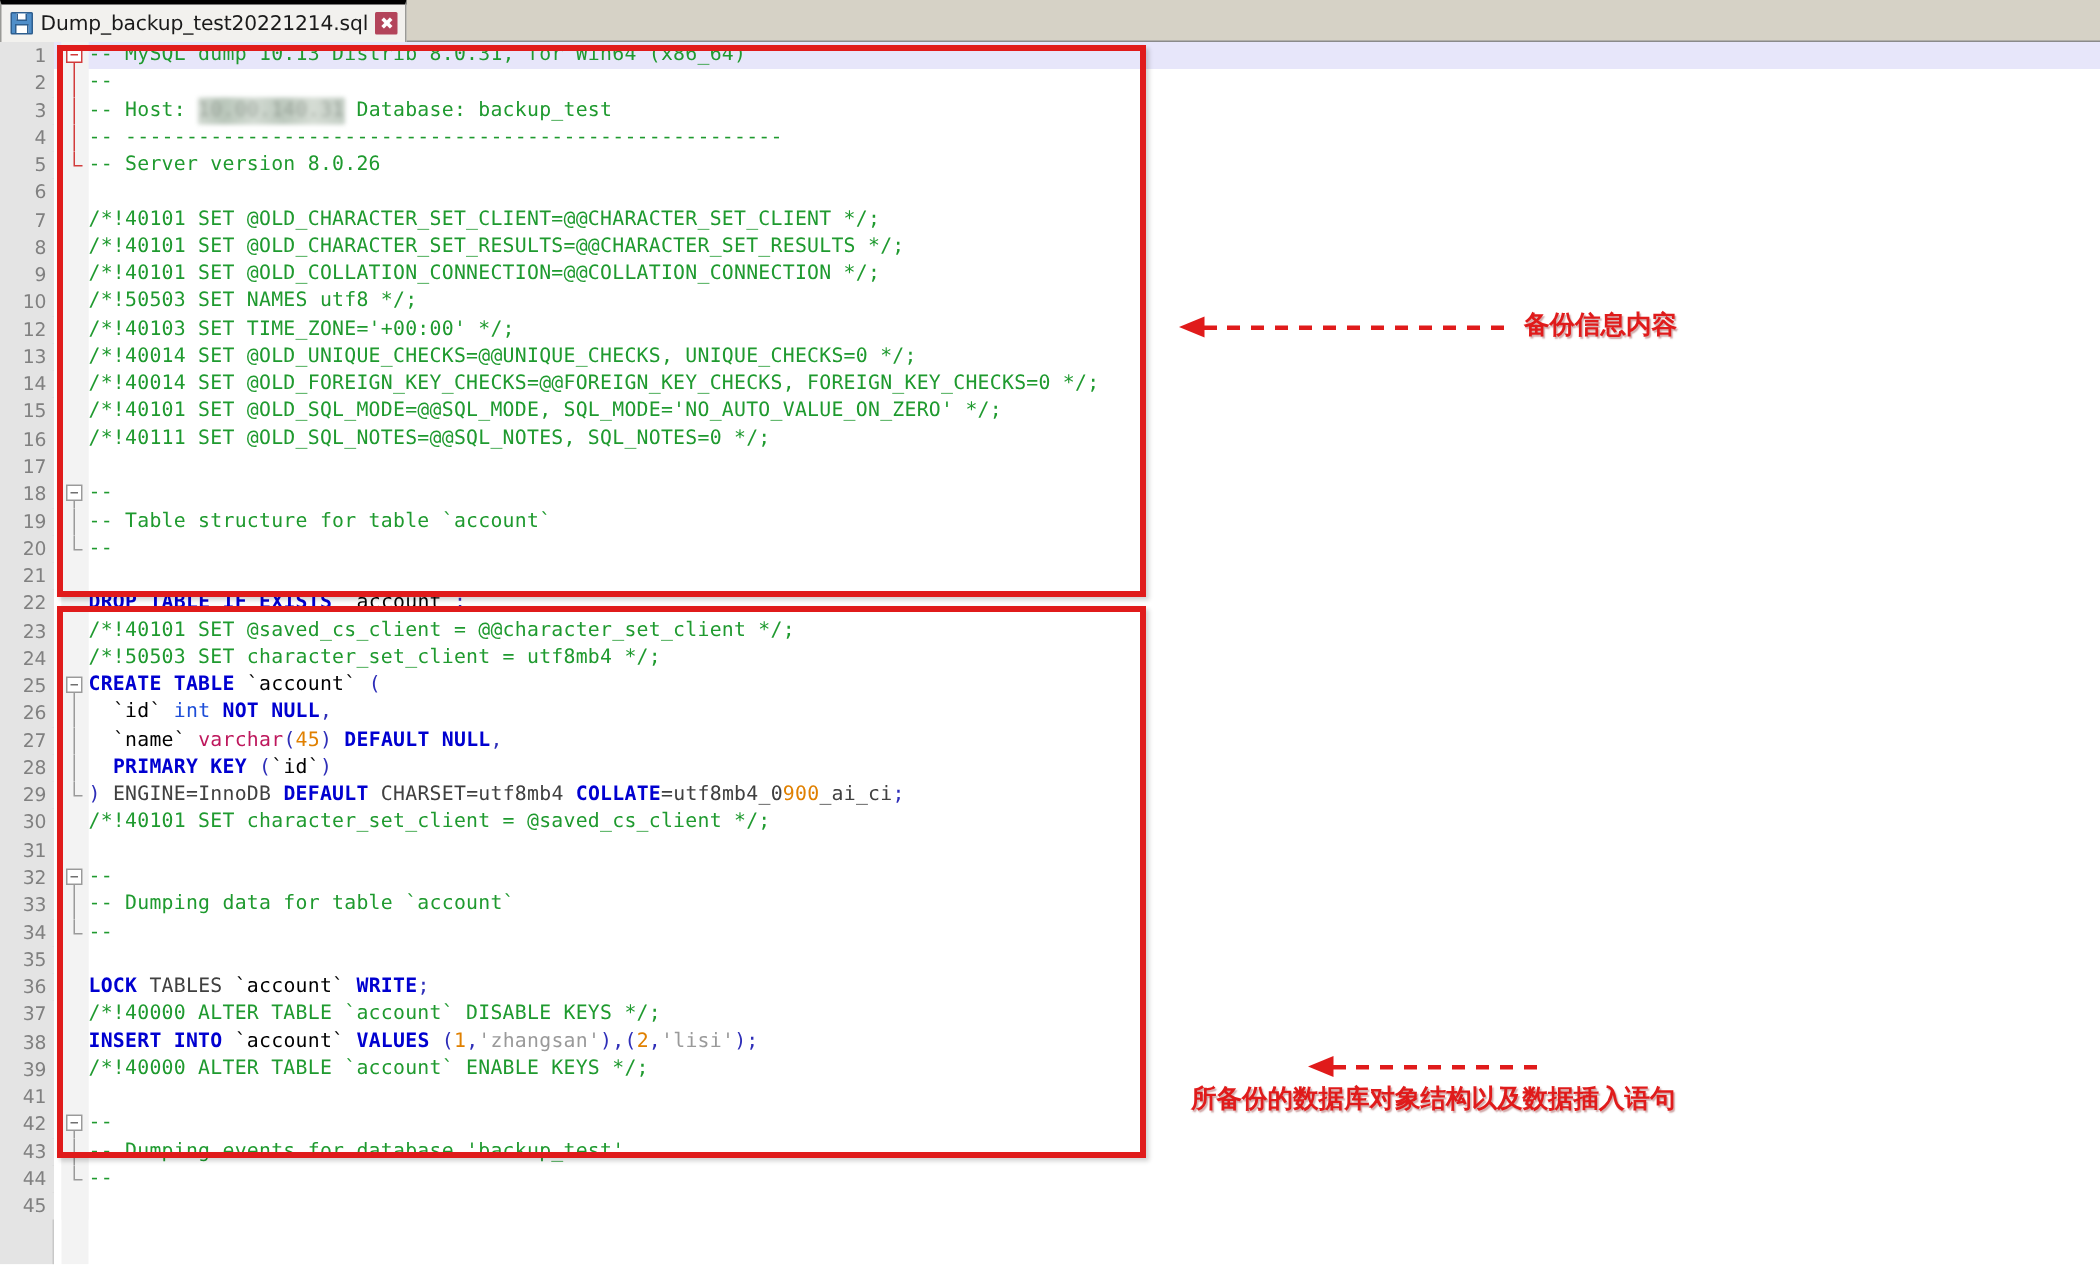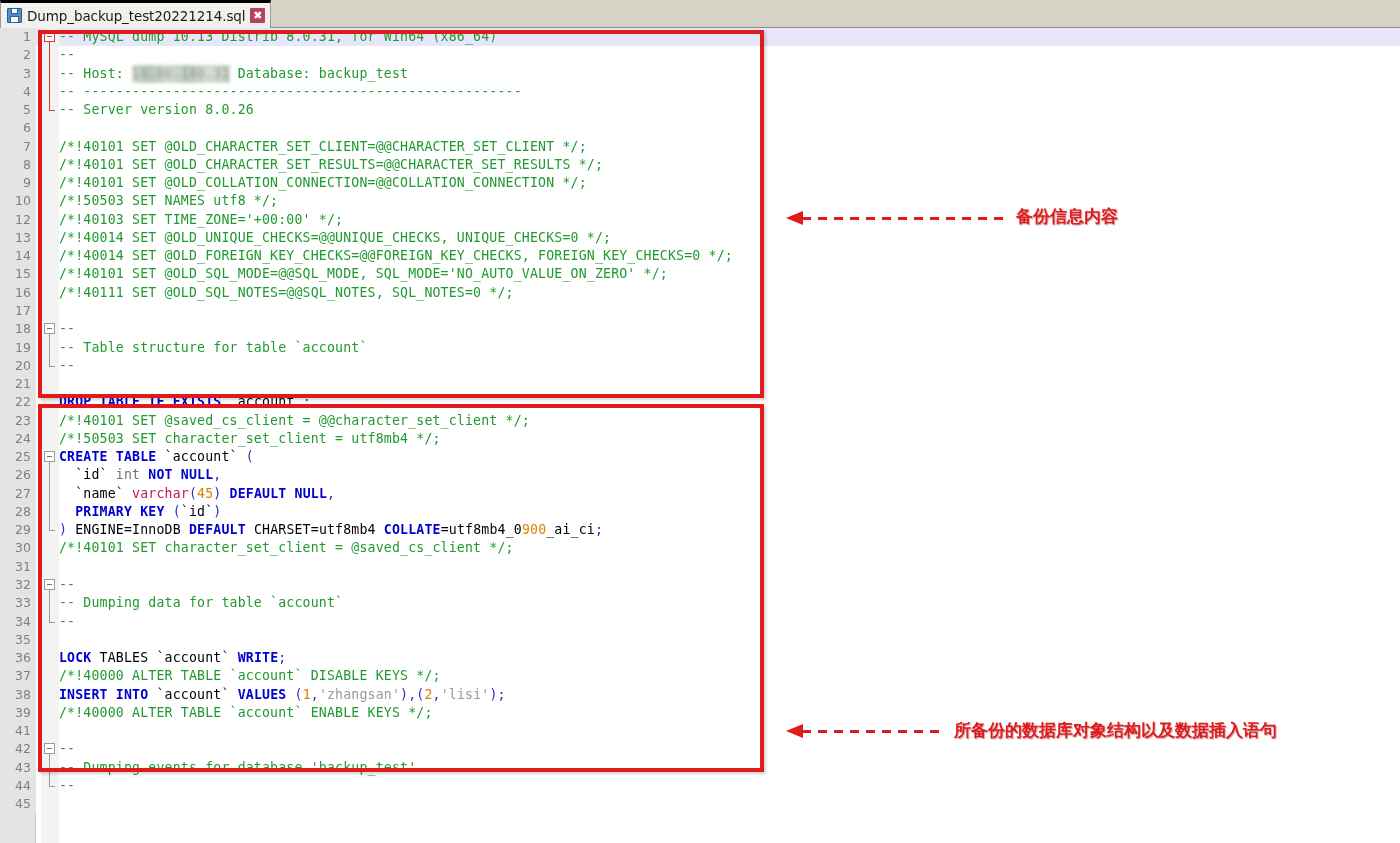--- a/index.html
+++ b/index.html
@@ -162,21 +162,21 @@
     width: 18px; height: 815px;
     background: #f3f3f3;
     z-index: 1;
   }
 
   
   .cmt  { color: #1f9a2f; text-align: center; }
   .kw   { color: #0000d0; font-weight: bold; }
   .num  { color: #e08000; }
   .str  { color: #9a9a9a; }
-  .plain{ color: #000000; }
+  .plain{ color: #404040; }
   .op   { color: #2e2eb8; }
   .tick { color: #000000; }
 
   
   .foldbox {
     position: absolute;
     left: 3px; top: 3px;
     width: 11px; height: 11px;
     box-sizing: border-box;
     border: 1px solid #9a9a9a;
@@ -424,21 +424,21 @@
           <span class="foldbox"></span>
           <span class="foldline top"></span>
         </span>
         <span class="linetext"><span class="kw">CREATE</span> <span class="kw">TABLE</span> <span class="tick">`account`</span> <span class="op">(</span></span>
       </div>
       <div class="row">
         <span class="gutter">26</span>
         <span class="foldcol">
           <span class="foldline"></span>
         </span>
-        <span class="linetext">&nbsp;&nbsp;<span class="tick">`id`</span> <span style="color:#737373">int</span> <span class="kw">NOT</span> <span class="kw">NULL</span><span class="op">,</span></span>
+        <span class="linetext">&nbsp;&nbsp;<span class="tick">`id`</span> <span style="color:#1d4ed8">int</span> <span class="kw">NOT</span> <span class="kw">NULL</span><span class="op">,</span></span>
       </div>
       <div class="row">
         <span class="gutter">27</span>
         <span class="foldcol">
           <span class="foldline"></span>
         </span>
         <span class="linetext">&nbsp;&nbsp;<span class="tick">`name`</span> <span style="color:#be185d">varchar</span><span class="op">(</span><span class="num">45</span><span class="op">)</span> <span class="kw">DEFAULT</span> <span class="kw">NULL</span><span class="op">,</span></span>
       </div>
       <div class="row">
         <span class="gutter">28</span>
@@ -553,19 +553,19 @@
 <div class="redbox" style="left:38px; top:404px; width:726px; height:368px;"></div>
 
 <div class="anno" style="left:786px; top:205px;align-items:flex-end;">
   <div class="arrow-wrap" style="width:222px;">
     <span class="arrow-head"></span>
     <span class="arrow-dash" style="left:16px; width:206px;"></span>
   </div>
   <span class="anno-text">备份信息内容</span>
 </div>
 
-<div class="anno" style="left:786px; top:719px;">
+<div class="anno" style="left:786px; top:701px;flex-direction:column;">
   <div class="arrow-wrap" style="width:160px;">
     <span class="arrow-head"></span>
     <span class="arrow-dash" style="left:16px; width:144px;"></span>
   </div>
   <span class="anno-text">所备份的数据库对象结构以及数据插入语句</span>
 </div>
 
 </body></html>

